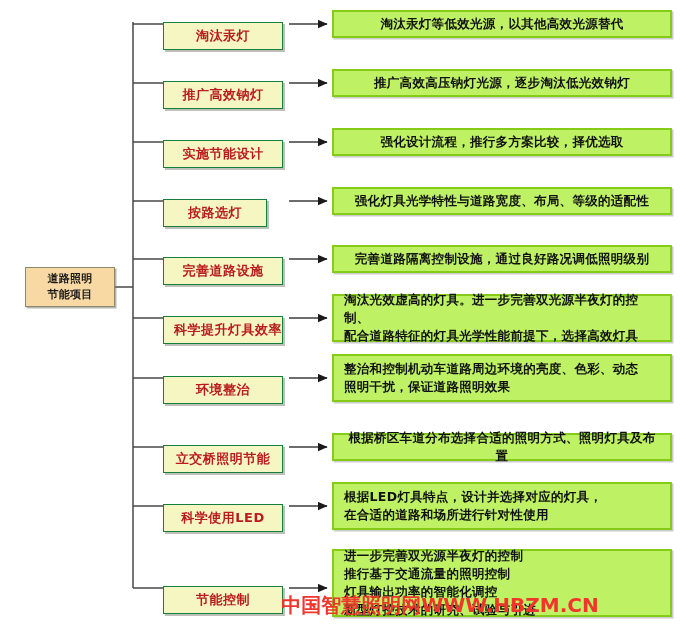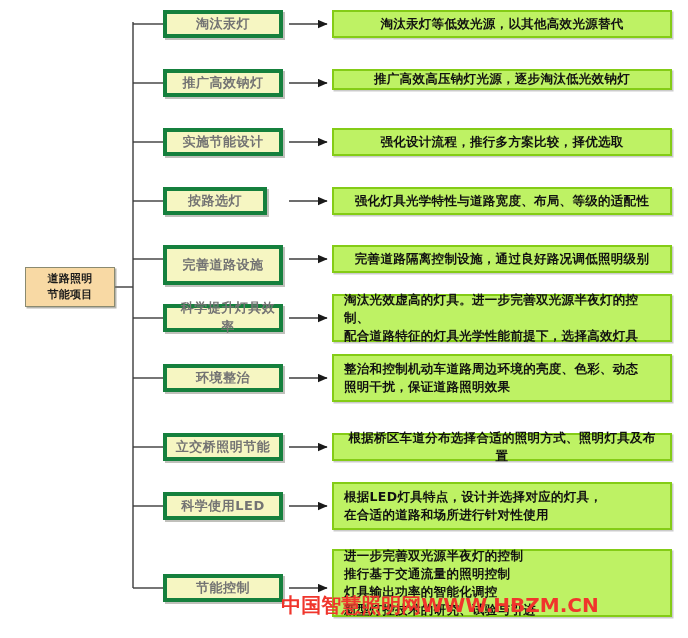--- a/index.html
+++ b/index.html
@@ -49,26 +49,27 @@
     box-shadow: 1.5px 1.5px 0 rgba(120,120,110,0.55);
     font-size: 11px;
     font-weight: bold;
     color: #1a1a1a;
     letter-spacing: 0.3px;
   }
 
   
   .node-cat {
     background: #f6f6c2;
-    border: 4px solid #15803d;
+    border: 1px solid #15803d;
     box-shadow: 2px 2px 0 rgba(130,130,120,0.5);
     font-size: 13px;
     font-weight: bold;
-    color: #737373;
+    color: #b91c1c;
     letter-spacing: 0.5px;
+    margin-top: 12px;
   }
 
   
   .node-desc {
     background: #bef264;
     border: 2px solid #84cc16;
     box-shadow: 1.5px 1.5px 0 rgba(140,140,140,0.45);
     font-size: 12.5px;
     font-weight: bold;
     color: #111111;
@@ -132,26 +133,26 @@
       </g>
   </svg>
 
   <div class="node node-root" id="root-node" style="left: 25px; top: 267px; width: 90px; height: 40px; background: rgb(248, 217, 164); border-color: rgb(138, 138, 112); white-space: pre-line;">道路照明
 节能项目</div>
 
   <div id="nodes-host">
       <div class="node node-cat" style="left: 163px; top: 10px; width: 120px; height: 28px;">淘汰汞灯</div>
       <div class="node node-desc" style="left: 332px; top: 10px; width: 340px; height: 28px;">淘汰汞灯等低效光源，以其他高效光源替代</div>
       <div class="node node-cat" style="left: 163px; top: 69px; width: 120px; height: 28px;">推广高效钠灯</div>
-      <div class="node node-desc" style="left: 332px; top: 69px; width: 340px; height: 21px;">推广高效高压钠灯光源，逐步淘汰低光效钠灯</div>
+      <div class="node node-desc" style="left: 332px; top: 69px; width: 340px; height: 28px;">推广高效高压钠灯光源，逐步淘汰低光效钠灯</div>
       <div class="node node-cat" style="left: 163px; top: 128px; width: 120px; height: 28px;">实施节能设计</div>
       <div class="node node-desc" style="left: 332px; top: 128px; width: 340px; height: 28px;">强化设计流程，推行多方案比较，择优选取</div>
       <div class="node node-cat" style="left: 163px; top: 187px; width: 104px; height: 28px;">按路选灯</div>
       <div class="node node-desc" style="left: 332px; top: 187px; width: 340px; height: 28px;">强化灯具光学特性与道路宽度、布局、等级的适配性</div>
-      <div class="node node-cat" style="left: 163px; top: 245px; width: 120px; height: 40px;">完善道路设施</div>
+      <div class="node node-cat" style="left: 163px; top: 245px; width: 120px; height: 28px;">完善道路设施</div>
       <div class="node node-desc" style="left: 332px; top: 245px; width: 340px; height: 28px;">完善道路隔离控制设施，通过良好路况调低照明级别</div>
       <div class="node node-cat" style="left: 163px; top: 304px; width: 120px; height: 28px; padding-left: 10px;">科学提升灯具效率</div>
       <div class="node node-desc align-left" style="left: 332px; top: 294px; width: 340px; height: 48px;">淘汰光效虚高的灯具。进一步完善双光源半夜灯的控制、
 配合道路特征的灯具光学性能前提下，选择高效灯具</div>
       <div class="node node-cat" style="left: 163px; top: 364px; width: 120px; height: 28px;">环境整治</div>
       <div class="node node-desc align-left" style="left: 332px; top: 354px; width: 340px; height: 48px;">整治和控制机动车道路周边环境的亮度、色彩、动态
 照明干扰，保证道路照明效果</div>
       <div class="node node-cat" style="left: 163px; top: 433px; width: 120px; height: 28px;">立交桥照明节能</div>
       <div class="node node-desc" style="left: 332px; top: 433px; width: 340px; height: 28px;">根据桥区车道分布选择合适的照明方式、照明灯具及布置</div>
       <div class="node node-cat" style="left: 163px; top: 492px; width: 120px; height: 28px; text-align: center;">科学使用LED</div>

